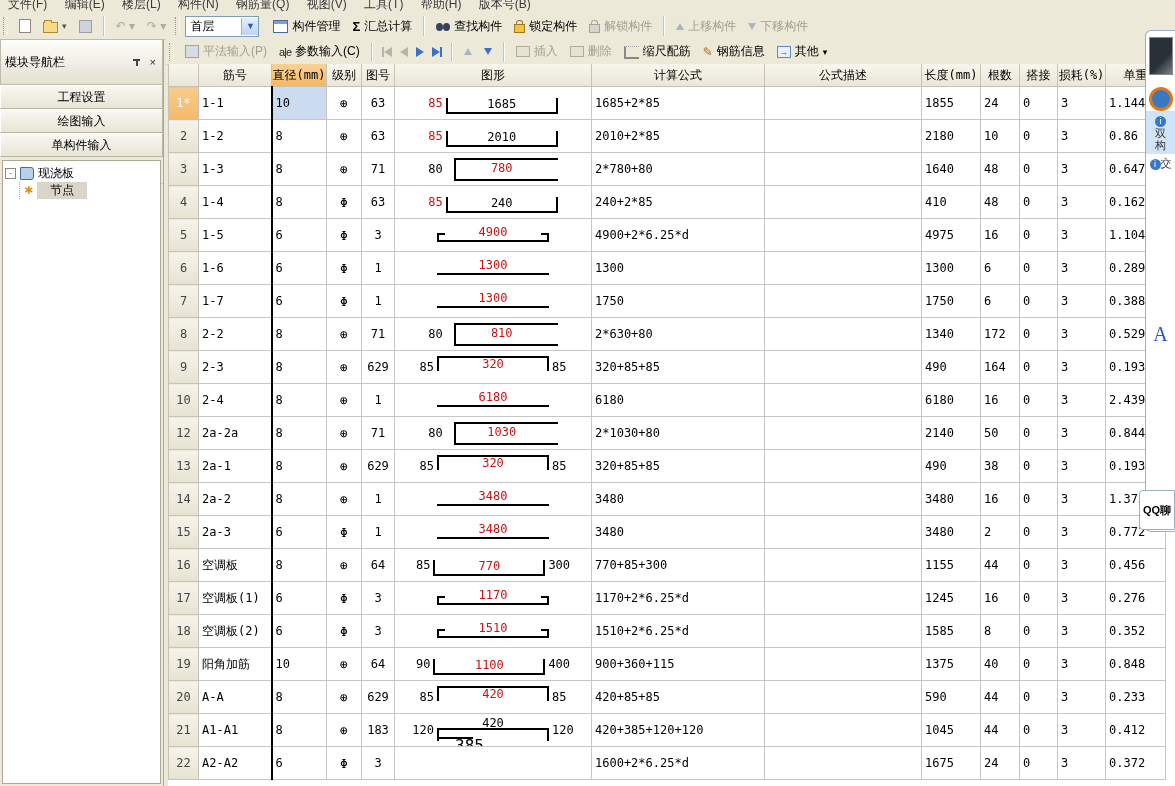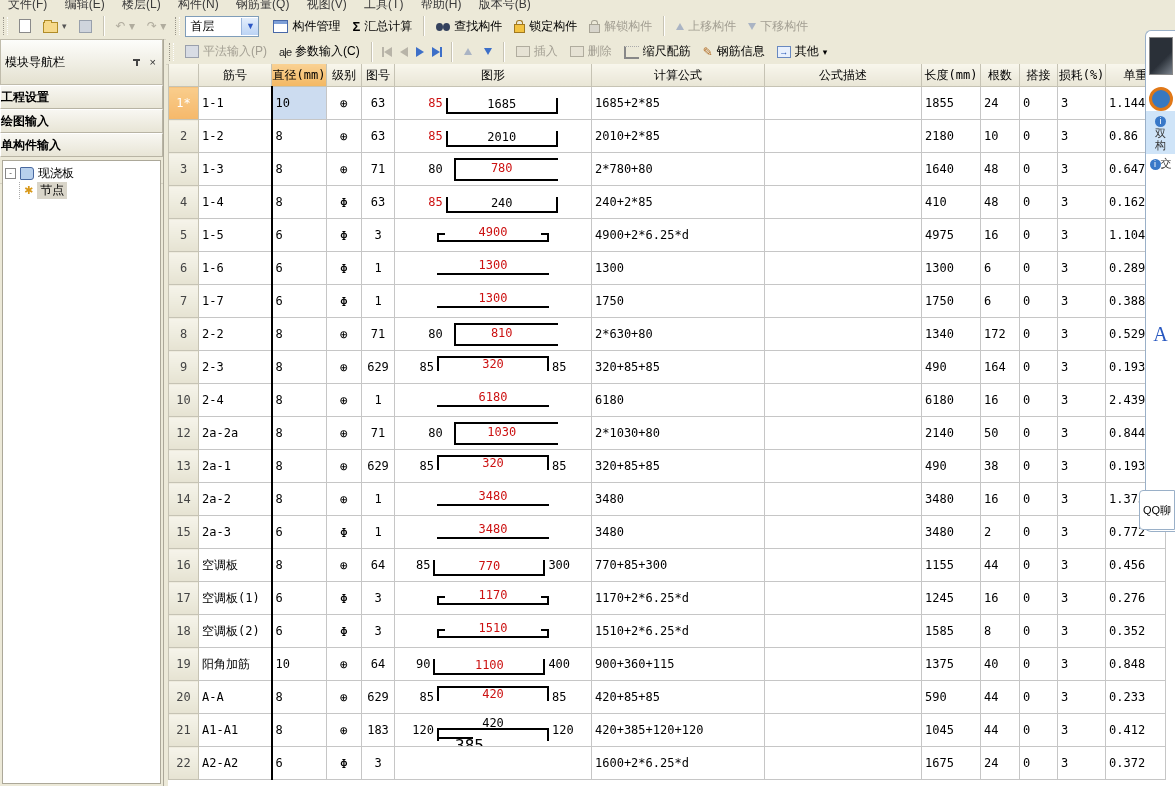--- a/index.html
+++ b/index.html
@@ -55,34 +55,34 @@
   .ic-aie{font-size:11px;letter-spacing:-1px;color:#222;}
 
   
   #dock{position:absolute;left:0;top:39px;width:163px;bottom:0;background:#ece9d8;border-right:1px solid #aca899;}
   #dock-title{height:20px;display:flex;align-items:center;border:1px solid #c0bcac;background:linear-gradient(#fdfdfb,#e4e1d0);padding:12px 4px;}
   #dock-title .t{flex:1;}
   .pin{width:10px;height:10px;position:relative;margin-right:6px;}
   .pin::before{content:"";position:absolute;left:1px;top:2px;width:7px;height:2px;background:#444;}
   .pin::after{content:"";position:absolute;left:4px;top:2px;width:2px;height:7px;background:#444;}
   .xclose{font-size:11px;color:#333;padding:0 2px;}
-  .navbtn{height:22px;line-height:22px;background:linear-gradient(#f8f7f2,#e8e5d6);border:1px solid #fff;border-bottom:1px solid #b8b4a4;border-right:1px solid #b8b4a4;font-weight:bold;}
+  .navbtn{height:22px;line-height:22px;text-align:center;background:linear-gradient(#f8f7f2,#e8e5d6);border:1px solid #fff;border-bottom:1px solid #b8b4a4;border-right:1px solid #b8b4a4;}
   #dock-tools{height:26px;display:flex;align-items:center;padding-left:4px;gap:8px;border-bottom:1px solid #d4d0c0;}
   .dtool{font-size:13px;}
   .dtool.del{color:#c03030;font-weight:bold;}
   .dtool.tbl{color:#3860b0;}
   .dtool.copy{color:#6878a8;}
   .dtool.paste{color:#b89038;}
   #tree{position:absolute;left:2px;right:2px;top:121px;bottom:2px;background:#fff;border:1px solid #aca899;padding:4px 2px;}
   .tree-row{display:flex;align-items:center;gap:4px;height:17px;white-space:nowrap;}
   .expander{width:9px;height:9px;border:1px solid #888;background:#fff;font-size:8px;line-height:7px;text-align:center;color:#333;}
   .ic-book{width:12px;height:11px;background:#b8d0ec;border:1px solid #4868a0;border-radius:1px 3px 3px 1px;}
   .ic-gear{color:#d89818;font-size:11px;}
   .tree-child{margin-left:14px;border-left:1px dotted #aaa;padding-left:4px;}
-  .node-sel{background:#d9d5c9;padding:0 3px;}
+  .node-sel{background:#d9d5c9;padding:0 13px;}
 
   
   #toolbar2{left:166px;top:39px;right:0;height:25px;border-bottom:1px solid #d8d4c4;}
   #main{position:absolute;left:168px;top:64px;right:0;bottom:0;background:#fff;overflow:hidden;}
 
   table#grid{border-collapse:collapse;table-layout:fixed;width:997px;font-family:"DejaVu Sans Mono","Liberation Sans",sans-serif;}
   #grid col.w-rn{width:30px;} #grid col.w-name{width:73px;} #grid col.w-dia{width:55px;}
   #grid col.w-lvl{width:35px;} #grid col.w-no{width:33px;} #grid col.w-shape{width:197px;}
   #grid col.w-f{width:173px;} #grid col.w-desc{width:157px;} #grid col.w-len{width:59px;}
   #grid col.w-cnt{width:39px;} #grid col.w-lap{width:38px;} #grid col.w-loss{width:48px;} #grid col.w-wt{width:60px;}
@@ -123,21 +123,21 @@
   .blbl{position:absolute;left:18px;top:20px;font-size:16px;}
 
   
   #rpanel{position:absolute;right:0;top:30px;width:29px;height:500px;background:#fff;border:1px solid #9ab0c8;border-right:none;border-radius:6px 0 0 6px;display:flex;flex-direction:column;align-items:center;}
   .thumb{width:22px;height:36px;background:linear-gradient(135deg,#2a3038 60%,#7a828c);margin-top:6px;border:1px solid #888;}
   .ring{width:18px;height:18px;border-radius:50%;border:3px solid #e07818;background:#3878c0;margin-top:12px;}
   .rp-item{width:100%;text-align:center;font-size:11px;color:#333;padding:3px 0;line-height:12px;}
   .rp-item.hl2{background:#cfe4f8;}
   .info-i{display:inline-block;width:11px;height:11px;border-radius:50%;background:#3878c8;color:#fff;font-size:9px;line-height:11px;}
   .bigA{font-family:"Liberation Serif","DejaVu Serif",serif;font-size:20px;color:#2858c0;margin-top:150px;}
-  #qqtip{position:absolute;right:0;top:490px;width:34px;height:38px;background:#fff;border:1px solid #9ab0c8;border-radius:4px 0 0 4px;display:flex;align-items:center;justify-content:center;font-size:11px;}
+  #qqtip{position:absolute;right:0;top:490px;width:34px;height:38px;background:#fff;border:1px solid #9ab0c8;border-radius:4px 0 0 4px;display:flex;align-items:center;justify-content:center;font-size:11px;font-weight:bold;}
 </style>
 </head>
 <body>
 
 <div id="app">
 
   <div id="menubar">
     <div class="mwrap">
       <span>文件(F)</span>
       <span>编辑(E)</span>

